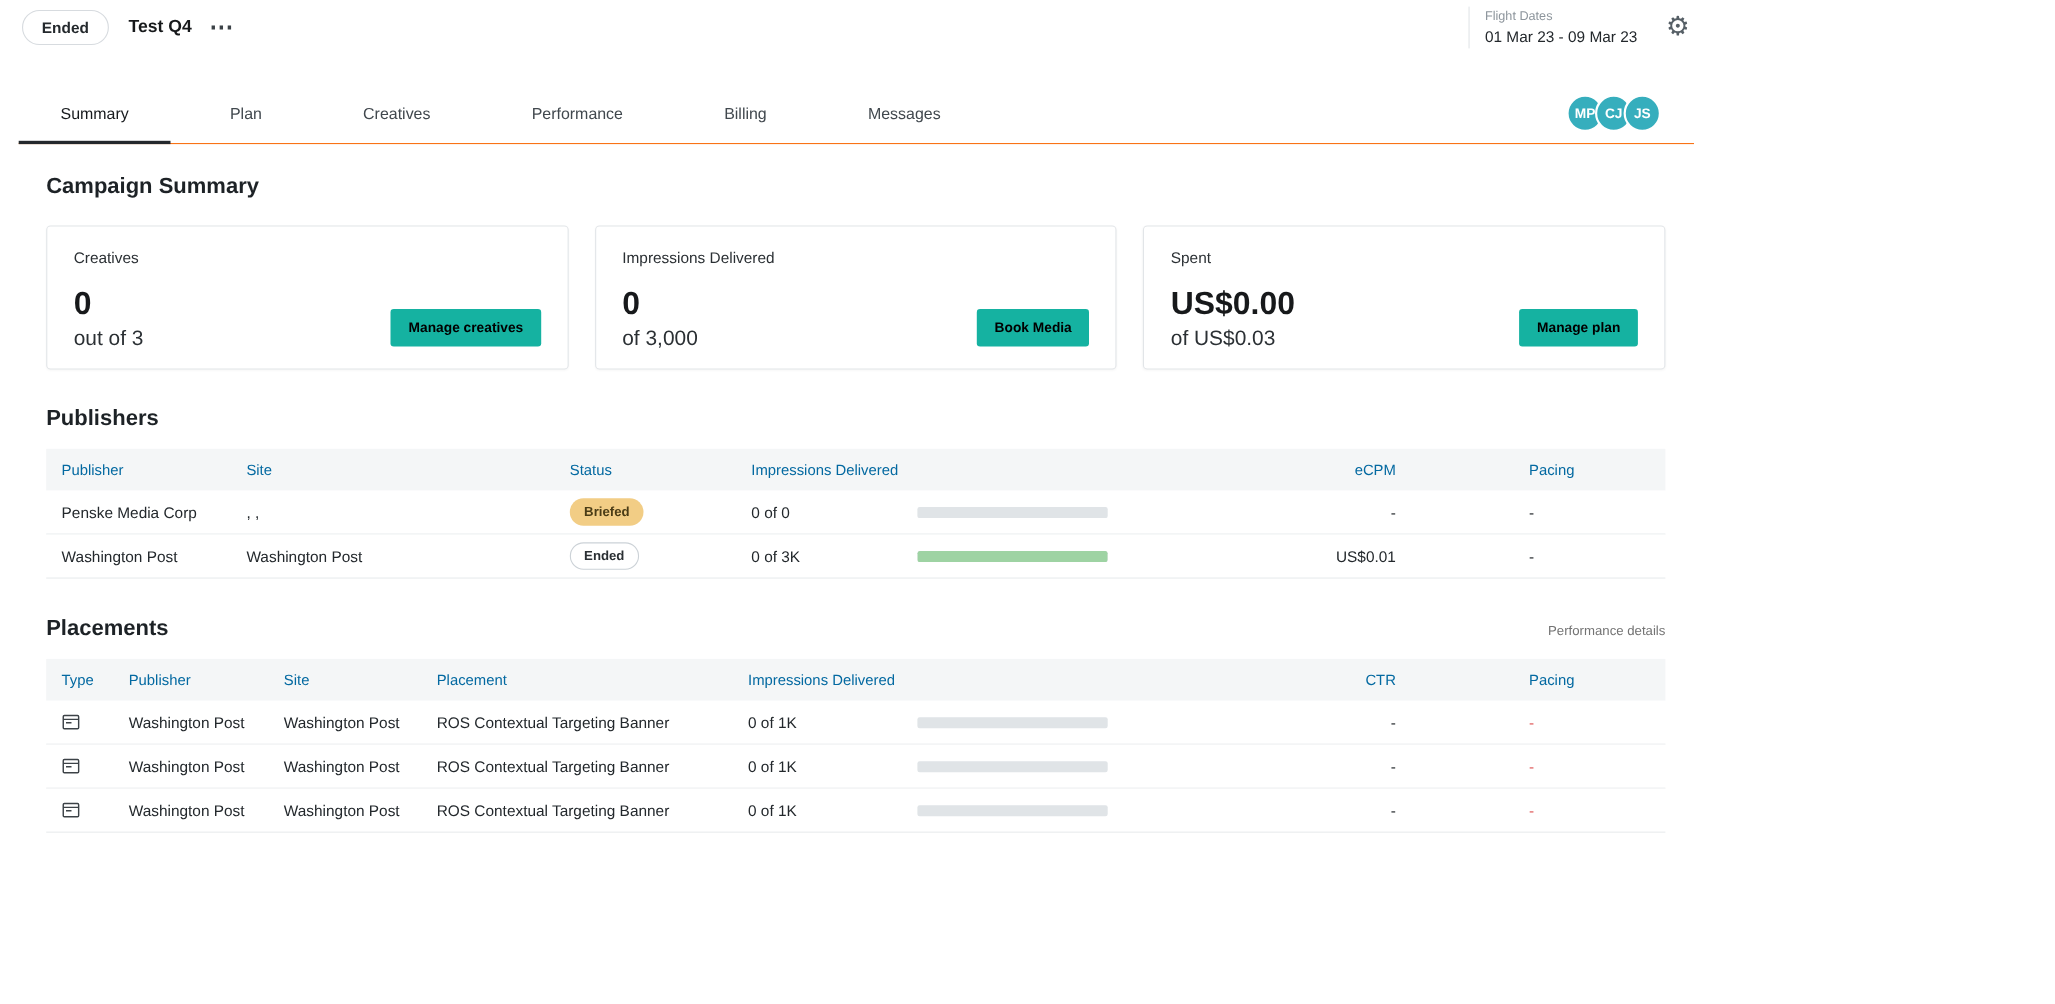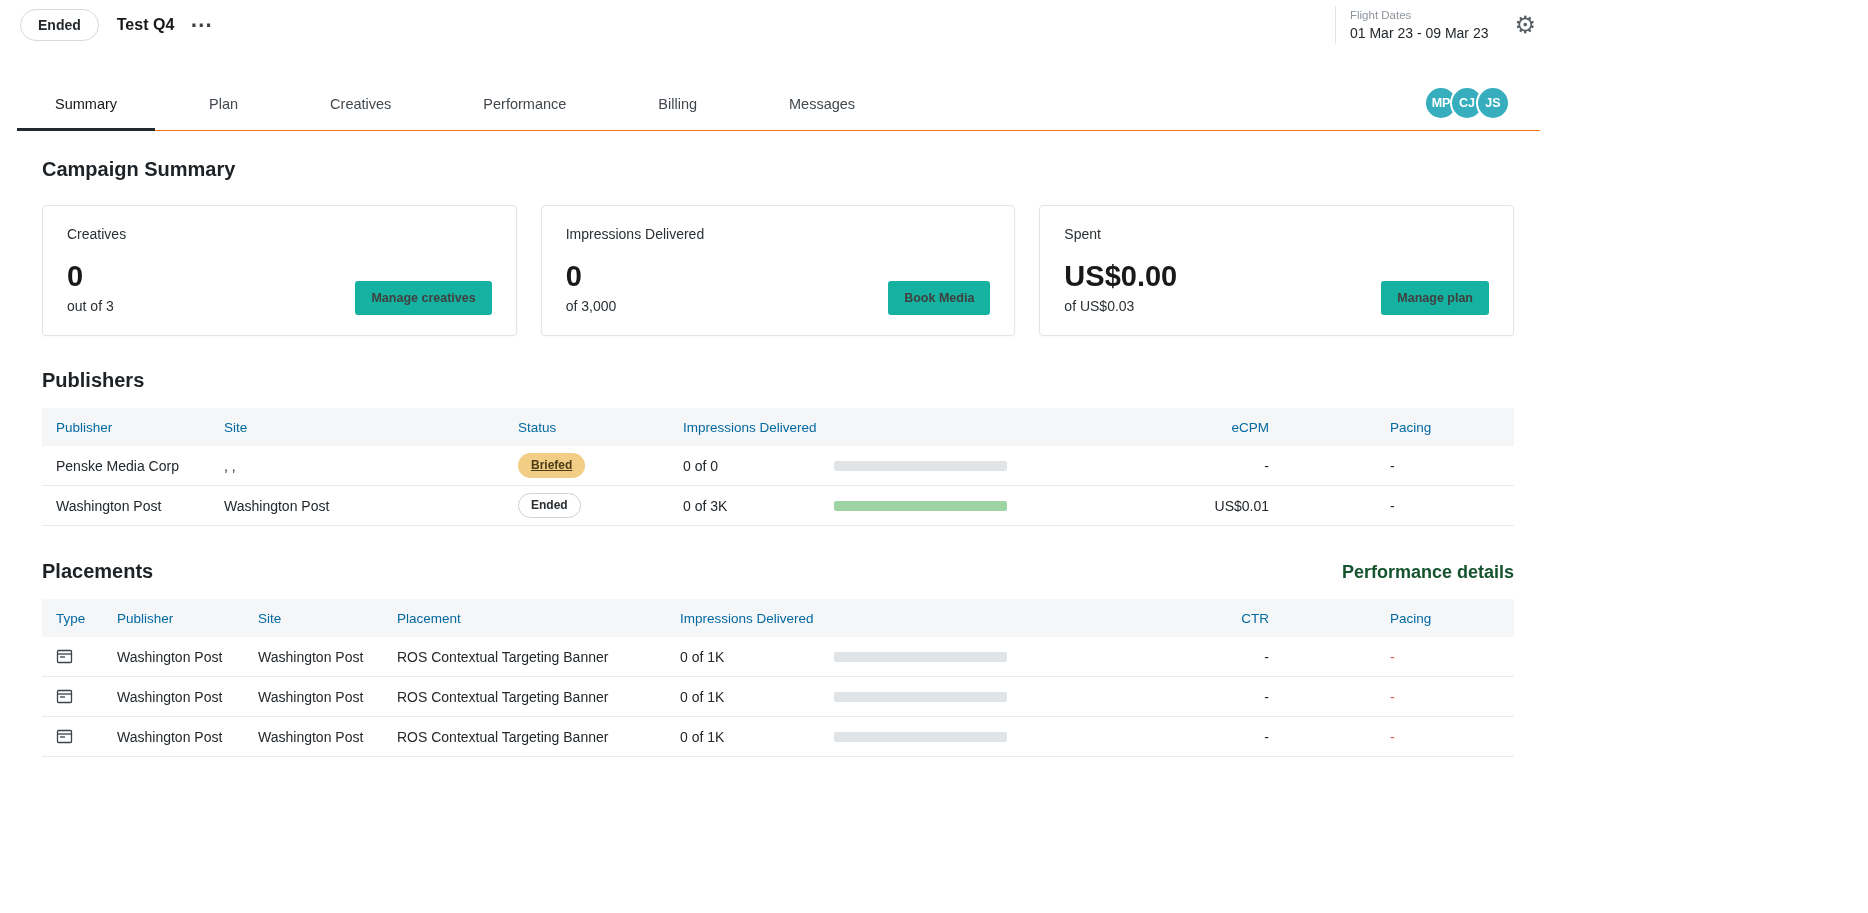--- a/index.html
+++ b/index.html
@@ -46,35 +46,35 @@
   }
   .avatar:first-child { margin-left: 0; }
 
   
   .section { margin-left: 42px; width: 1472px; }
   .section-heading { font-size: 20px; font-weight: 700; color: #1d2226; }
   .summary-section { margin-top: 27px; }
   .publishers-section { margin-top: 33px; }
   .placements-section { margin-top: 34px; }
   .section-heading-row { display: flex; align-items: baseline; justify-content: space-between; }
-  .details-link { font-size: 18px; font-weight: 700; color: #14532d; cursor: pointer; text-decoration: none; }
+  .details-link { font-size: 12px; font-weight: 400; color: #737373; cursor: pointer; text-decoration: none; }
 
   
   .cards { display: flex; gap: 24px; margin-top: 24px; }
   .card {
     flex: 1; border: 1px solid #e2e5e8; border-radius: 4px;
     padding: 20px 24px 22px; height: 131px; position: relative; background: #fff;
     box-shadow: 0 1px 2px rgba(0,0,0,0.03);
   }
   .card-label { font-size: 14px; color: #2b3034; }
   .card-value { font-size: 29px; font-weight: 700; margin-top: 18px; color: #17191b; }
-  .card-sub { font-size: 14px; color: #2b3034; margin-top: 5px; }
+  .card-sub { font-size: 19px; color: #2b3034; margin-top: 5px; }
   .card-btn {
     position: absolute; right: 24px; bottom: 20px;
-    background: #15b2a1; color: #404040; border: none; border-radius: 3px;
+    background: #15b2a1; color: #000000; border: none; border-radius: 3px;
     font-size: 12.5px; font-weight: 700; padding: 10px 16px; cursor: pointer;
     font-family: inherit;
   }
 
   
   .table { margin-top: 16px; }
   .thead {
     display: grid; background: #f4f6f7; height: 38px; align-items: center;
     color: #0369a1; font-size: 13.5px;
   }
@@ -86,21 +86,21 @@
   .plc-grid { grid-template-columns: 75px 141px 139px 283px 154px 215px 240px 1fr; }
   .cell-first { padding-left: 14px; }
   .cell-right { text-align: right; padding-right: 20px; }
   .cell-pacing { padding-left: 101px; }
   .pacing-red { color: #e05c5c; }
 
   .badge {
     display: inline-block; border-radius: 13px; font-size: 12px; font-weight: 700;
     padding: 5px 13px; line-height: 1.2;
   }
-  .badge-briefed { background: #f2cd85; color: #4a3c16; text-decoration: underline; }
+  .badge-briefed { background: #f2cd85; color: #4a3c16; }
   .badge-ended { background: #fff; border: 1px solid #ccd2d7; color: #2a2f33; padding: 4px 12px; }
 
   .bar { width: 173px; height: 10px; background: #e0e4e7; border-radius: 2px; overflow: hidden; }
   .bar-fill { height: 100%; background: #9ed3a3; border-radius: 2px; }
 
   .type-icon { display: inline-flex; align-items: center; }
 </style>
 </head>
 <body>
 

